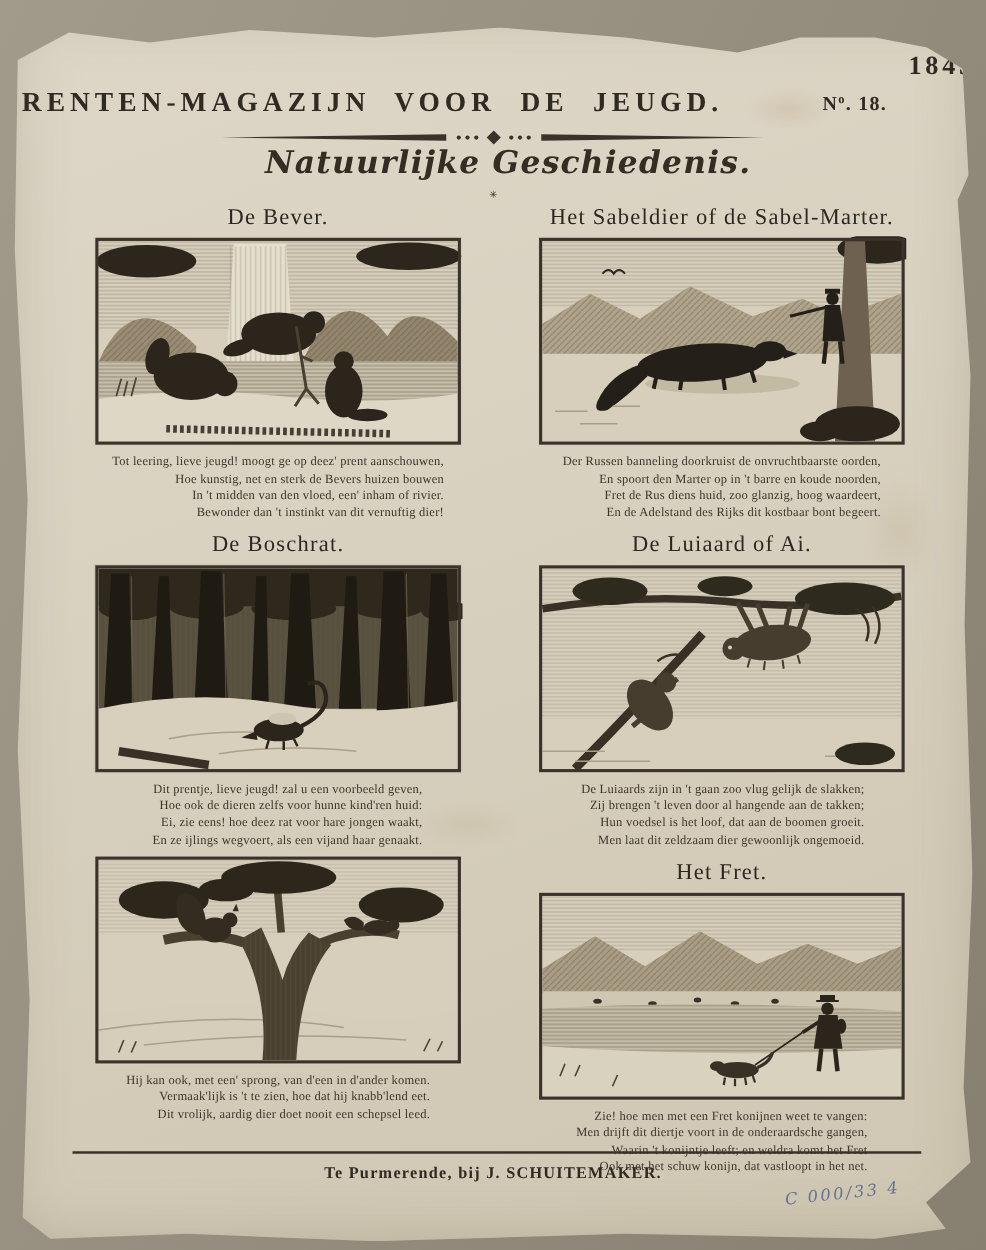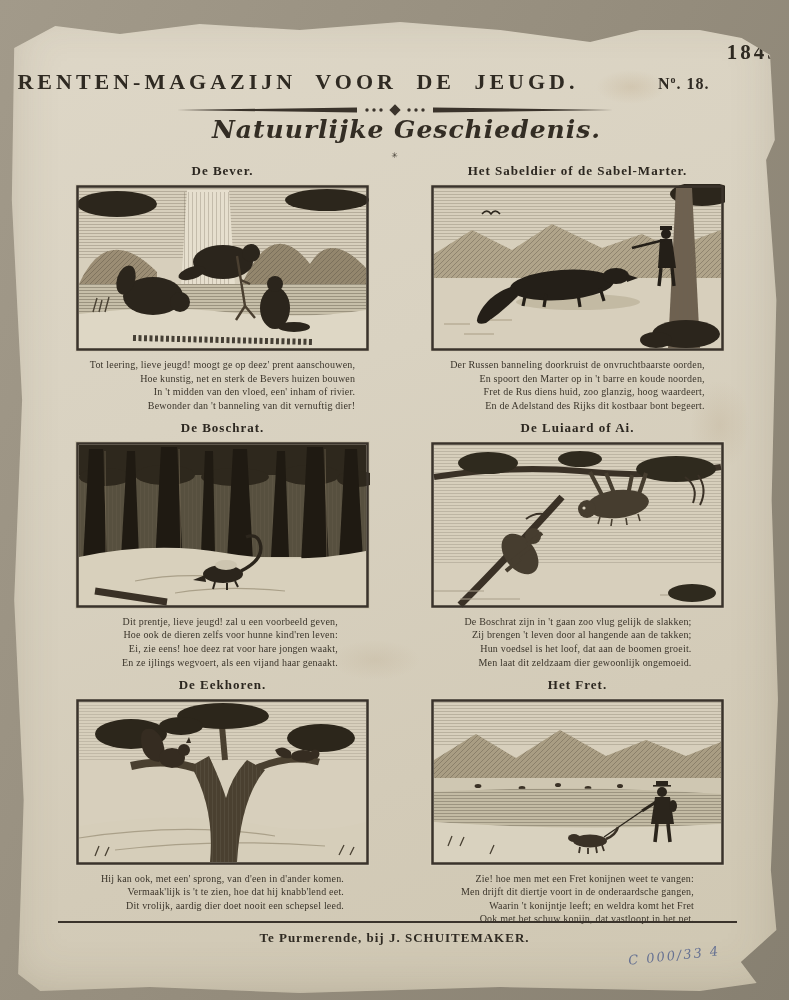--- a/index.html
+++ b/index.html
@@ -54,21 +54,21 @@
     position:absolute; top:151px; left:0; width:100%; text-align:center;
     font-size:8px; color:#3a342b;
   }
 
   .panels {
     position:absolute; top:160px; left:60px; width:680px;
     display:grid; grid-template-columns:1fr 1fr; column-gap:30px; row-gap:4px;
   }
   .panel { text-align:center; }
   .panel-title {
-    font-size:13px; font-weight:bold; letter-spacing:1px;
+    font-size:18px; font-weight:normal; letter-spacing:1px;
     margin:3px 0 5px; color:#2c2720;
   }
   .engraving {
     display:block; width:295px; height:168px; margin:0 auto;
   }
   .verse {
     display:inline-block; text-align:right; margin-top:6px;
     font-size:10px; line-height:1.36; color:#3b352b; letter-spacing:.2px;
   }
   .verse .indent { margin-left:15px; }
@@ -161,21 +161,21 @@
           <circle cx="200" cy="100" r="8"></circle>
           <ellipse cx="219" cy="143" rx="16" ry="5"></ellipse>
         </g>
         <path d="M162,72 L170,122 M170,122 l-9,14 M170,122 l10,12 M166,96 l9,4" stroke="#4a3f30" stroke-width="2.4" fill="none"></path>
         <rect x="2.5" y="2.5" width="290" height="163" fill="none" stroke="#3a332b" stroke-width="2.5"></rect>
       </svg>
       <div class="verse">
         <div>Tot leering, lieve jeugd! moogt ge op deez' prent aanschouwen,</div>
         <div>Hoe kunstig, net en sterk de Bevers huizen bouwen</div>
         <div class="indent">In 't midden van den vloed, een' inham of rivier.</div>
-        <div class="indent">Bewonder dan 't banneling van dit vernuftig dier!</div>
+        <div class="indent">Bewonder dan 't instinkt van dit vernuftig dier!</div>
       </div>
     </div>
 
     <div class="panel">
       <div class="panel-title">Het Sabeldier of de Sabel-Marter.</div>
       <svg class="engraving" viewBox="0 0 295 168">
         <rect x="0" y="0" width="295" height="168" fill="#d7cfbc"></rect>
         <rect x="4" y="4" width="287" height="52" fill="url(#hatchH)" opacity=".35"></rect>
         <path d="M4,70 L42,46 L82,66 L122,40 L172,64 L212,50 L242,64 L291,46 L291,94 L4,94 Z" fill="#b0a48a"></path>
         <path d="M4,70 L42,46 L82,66 L122,40 L172,64 L212,50 L242,64 L291,46 L291,94 L4,94 Z" fill="url(#hatchD)" opacity=".5"></path>
@@ -243,21 +243,21 @@
           <ellipse cx="148" cy="133" rx="20" ry="9" fill="#2b251c"></ellipse>
           <path d="M130,134 l-12,5 l13,2 Z" fill="#2b251c"></path>
           <ellipse cx="151" cy="124" rx="11" ry="5" fill="#cdc5b0"></ellipse>
           <path d="M166,130 q24,-12 19,-28 q-3,-10 -14,-6" stroke="#2b251c" stroke-width="3.4" fill="none"></path>
           <path d="M140,141 l-2,7 M152,142 l0,7 M160,140 l3,6" stroke="#2b251c" stroke-width="2"></path>
         </g>
         <rect x="2.5" y="2.5" width="290" height="163" fill="none" stroke="#3a332b" stroke-width="2.5"></rect>
       </svg>
       <div class="verse">
         <div>Dit prentje, lieve jeugd! zal u een voorbeeld geven,</div>
-        <div>Hoe ook de dieren zelfs voor hunne kind'ren leven:</div>
+        <div>Hoe ook de dieren zelfs voor hunne kind'ren huid:</div>
         <div class="indent">Ei, zie eens! hoe deez rat voor hare jongen waakt,</div>
         <div class="indent">En ze ijlings wegvoert, als een vijand haar genaakt.</div>
       </div>
     </div>
 
     <div class="panel">
       <div class="panel-title">De Luiaard of Ai.</div>
       <svg class="engraving" viewBox="0 0 295 168">
         <rect x="0" y="0" width="295" height="168" fill="#d7cfbc"></rect>
         <rect x="4" y="4" width="287" height="120" fill="url(#hatchH)" opacity=".3"></rect>
@@ -280,29 +280,28 @@
         <g>
           <ellipse cx="90" cy="113" rx="15" ry="23" fill="#463d2f" transform="rotate(-38 90 113)"></ellipse>
           <circle cx="103" cy="95" r="8" fill="#463d2f"></circle>
           <path d="M97,104 L112,92 M82,120 L100,106 M76,130 L90,118" stroke="#463d2f" stroke-width="4"></path>
         </g>
         <path d="M4,150 h50 M30,158 h60 M230,154 h46" stroke="#aaa089" stroke-width="1.2"></path>
         <ellipse cx="262" cy="152" rx="24" ry="9" fill="#2f2a1e"></ellipse>
         <rect x="2.5" y="2.5" width="290" height="163" fill="none" stroke="#3a332b" stroke-width="2.5"></rect>
       </svg>
       <div class="verse">
-        <div>De Boschrat zijn in 't gaan zoo vlug gelijk de slakken;</div>
+        <div>De Luiaards zijn in 't gaan zoo vlug gelijk de slakken;</div>
         <div>Zij brengen 't leven door al hangende aan de takken;</div>
         <div class="indent">Hun voedsel is het loof, dat aan de boomen groeit.</div>
         <div class="indent">Men laat dit zeldzaam dier gewoonlijk ongemoeid.</div>
       </div>
     </div>
 
     <div class="panel">
-      <div class="panel-title">De Eekhoren.</div>
       <svg class="engraving" viewBox="0 0 295 168">
         <rect x="0" y="0" width="295" height="168" fill="#d7cfbc"></rect>
         <rect x="4" y="4" width="287" height="60" fill="url(#hatchH)" opacity=".25"></rect>
         <path d="M4,128 Q100,112 180,126 Q240,138 291,124 L291,164 L4,164 Z" fill="#d6ceba"></path>
         <path d="M4,140 Q110,124 200,138 M40,152 Q140,140 250,148" stroke="#aaa089" stroke-width="1.2" fill="none"></path>
         <path d="M135,164 Q140,110 116,68 L134,58 Q146,84 151,100 Q157,78 172,62 L190,72 Q166,100 162,164 Z" fill="#4a4030"></path>
         <path d="M135,164 Q140,110 116,68 L134,58 Q146,84 151,100 Q157,78 172,62 L190,72 Q166,100 162,164 Z" fill="url(#hatchV)" opacity=".4"></path>
         <path d="M120,70 Q90,60 56,68" stroke="#4a4030" stroke-width="8" fill="none"></path>
         <path d="M182,70 Q216,56 244,64" stroke="#4a4030" stroke-width="7" fill="none"></path>
         <path d="M150,62 L147,28" stroke="#4a4030" stroke-width="6"></path>

